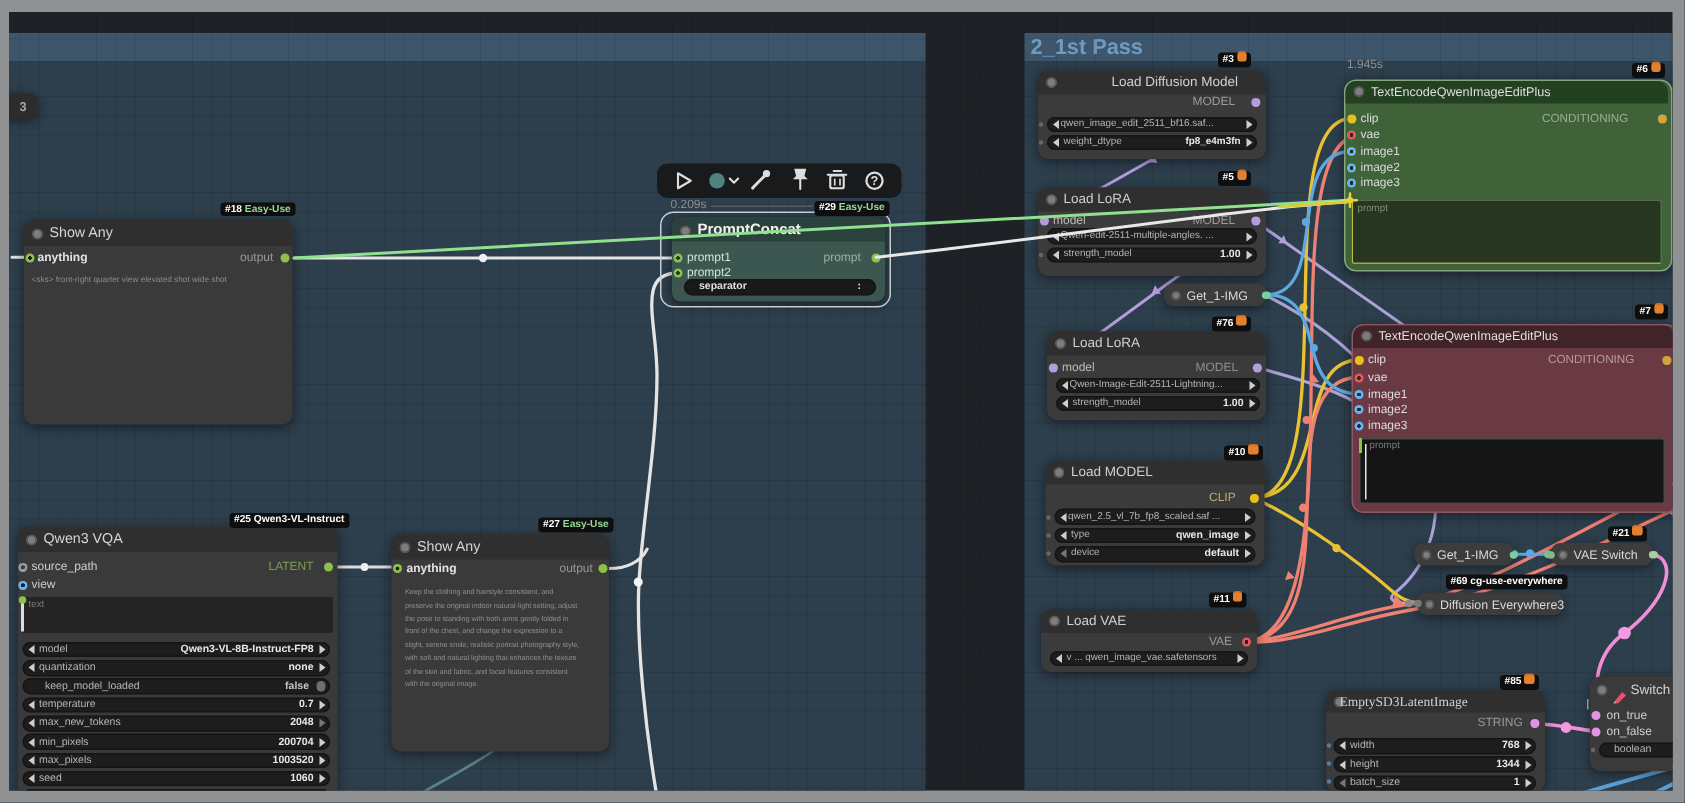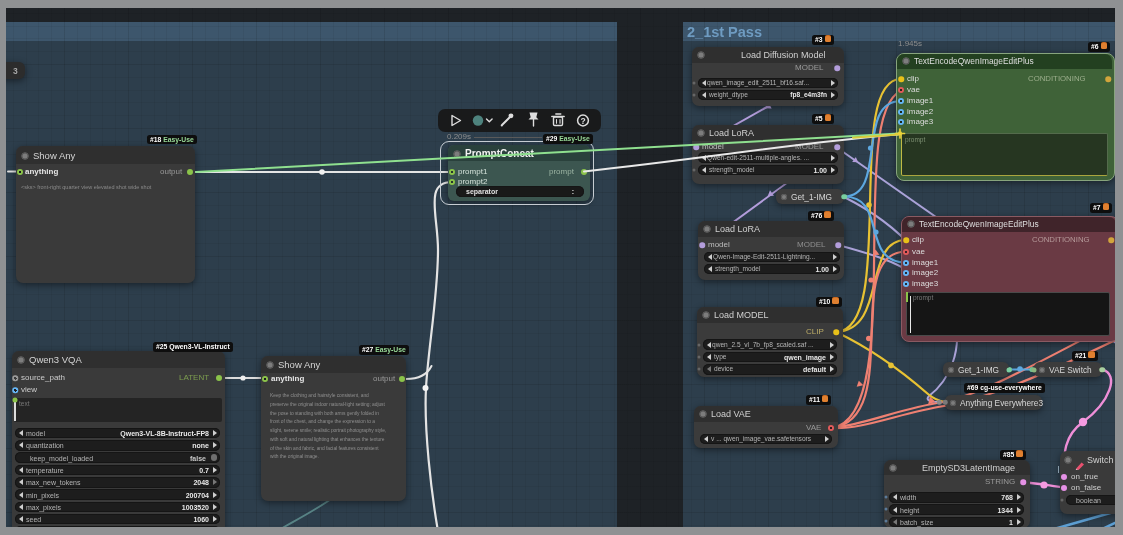--- a/index.html
+++ b/index.html
@@ -390,27 +390,27 @@
 <div class="dt" style="left:1042px;top:369.5px;width:6px;height:6px;"></div>
 <div class="t" style="left:1049px;top:369.5px;font-size:8.3px;color:#d8d8d8;">VAE Switch</div>
 <div class="d" style="left:1034px;top:369.5px;background:#8ab77f;width:5px;height:5px;"></div>
 <div class="d" style="left:1102px;top:369.5px;background:#a8cfa0;width:5.5px;height:5.5px;"></div>
 <div class="b" style="left:1072px;top:351px;">#21<span class="fox"></span></div>
 
 <div class="n" style="left:945px;top:395px;width:97px;height:14.5px;border-radius:6px;background:#3c3c3c;"></div>
 <div class="d" style="left:939px;top:402px;width:4.5px;height:4.5px;background:#8a8a8a;"></div>
 <div class="d" style="left:945px;top:402px;width:4.5px;height:4.5px;background:#7a7a7a;"></div>
 <div class="dt" style="left:953px;top:402.5px;width:6px;height:6px;"></div>
-<div class="t" style="left:960px;top:402.5px;font-size:8.3px;color:#d8d8d8;">Anything Everywhere3</div>
+<div class="t" style="left:960px;top:402.5px;font-size:8.3px;color:#d8d8d8;">Diffusion Everywhere3</div>
 <div class="b" style="left:964px;top:383px;">#69 cg-use-everywhere</div>
 
 <div class="n" style="left:884px;top:460px;width:146px;height:68px;"></div>
 <div class="nt" style="left:884px;top:460px;width:146px;height:15px;"></div>
 <div class="dt" style="left:893px;top:467.5px;"></div>
-<div class="t" style="left:922px;top:467.5px;font-size:9px;color:#d0d0d0;">EmptySD3LatentImage</div>
+<div class="t" style="left:893px;top:467.5px;font-size:9px;color:#d0d0d0;font-family:Liberation Serif, serif;">EmptySD3LatentImage</div>
 <div class="t" style="left:985px;top:482px;color:#9a9a9a;">STRING</div>
 <div class="d" style="left:1023px;top:482px;background:#e591e5;width:5.5px;height:5.5px;"></div>
 <div class="w" style="left:889px;top:492px;width:135px;">
         <span class="al"></span>
         <span class="nm">width</span>
         <span class="vl">768</span>
         <span class="ar"></span>
       </div>
 <div class="w" style="left:889px;top:504.3px;width:135px;">
         <span class="al"></span>

